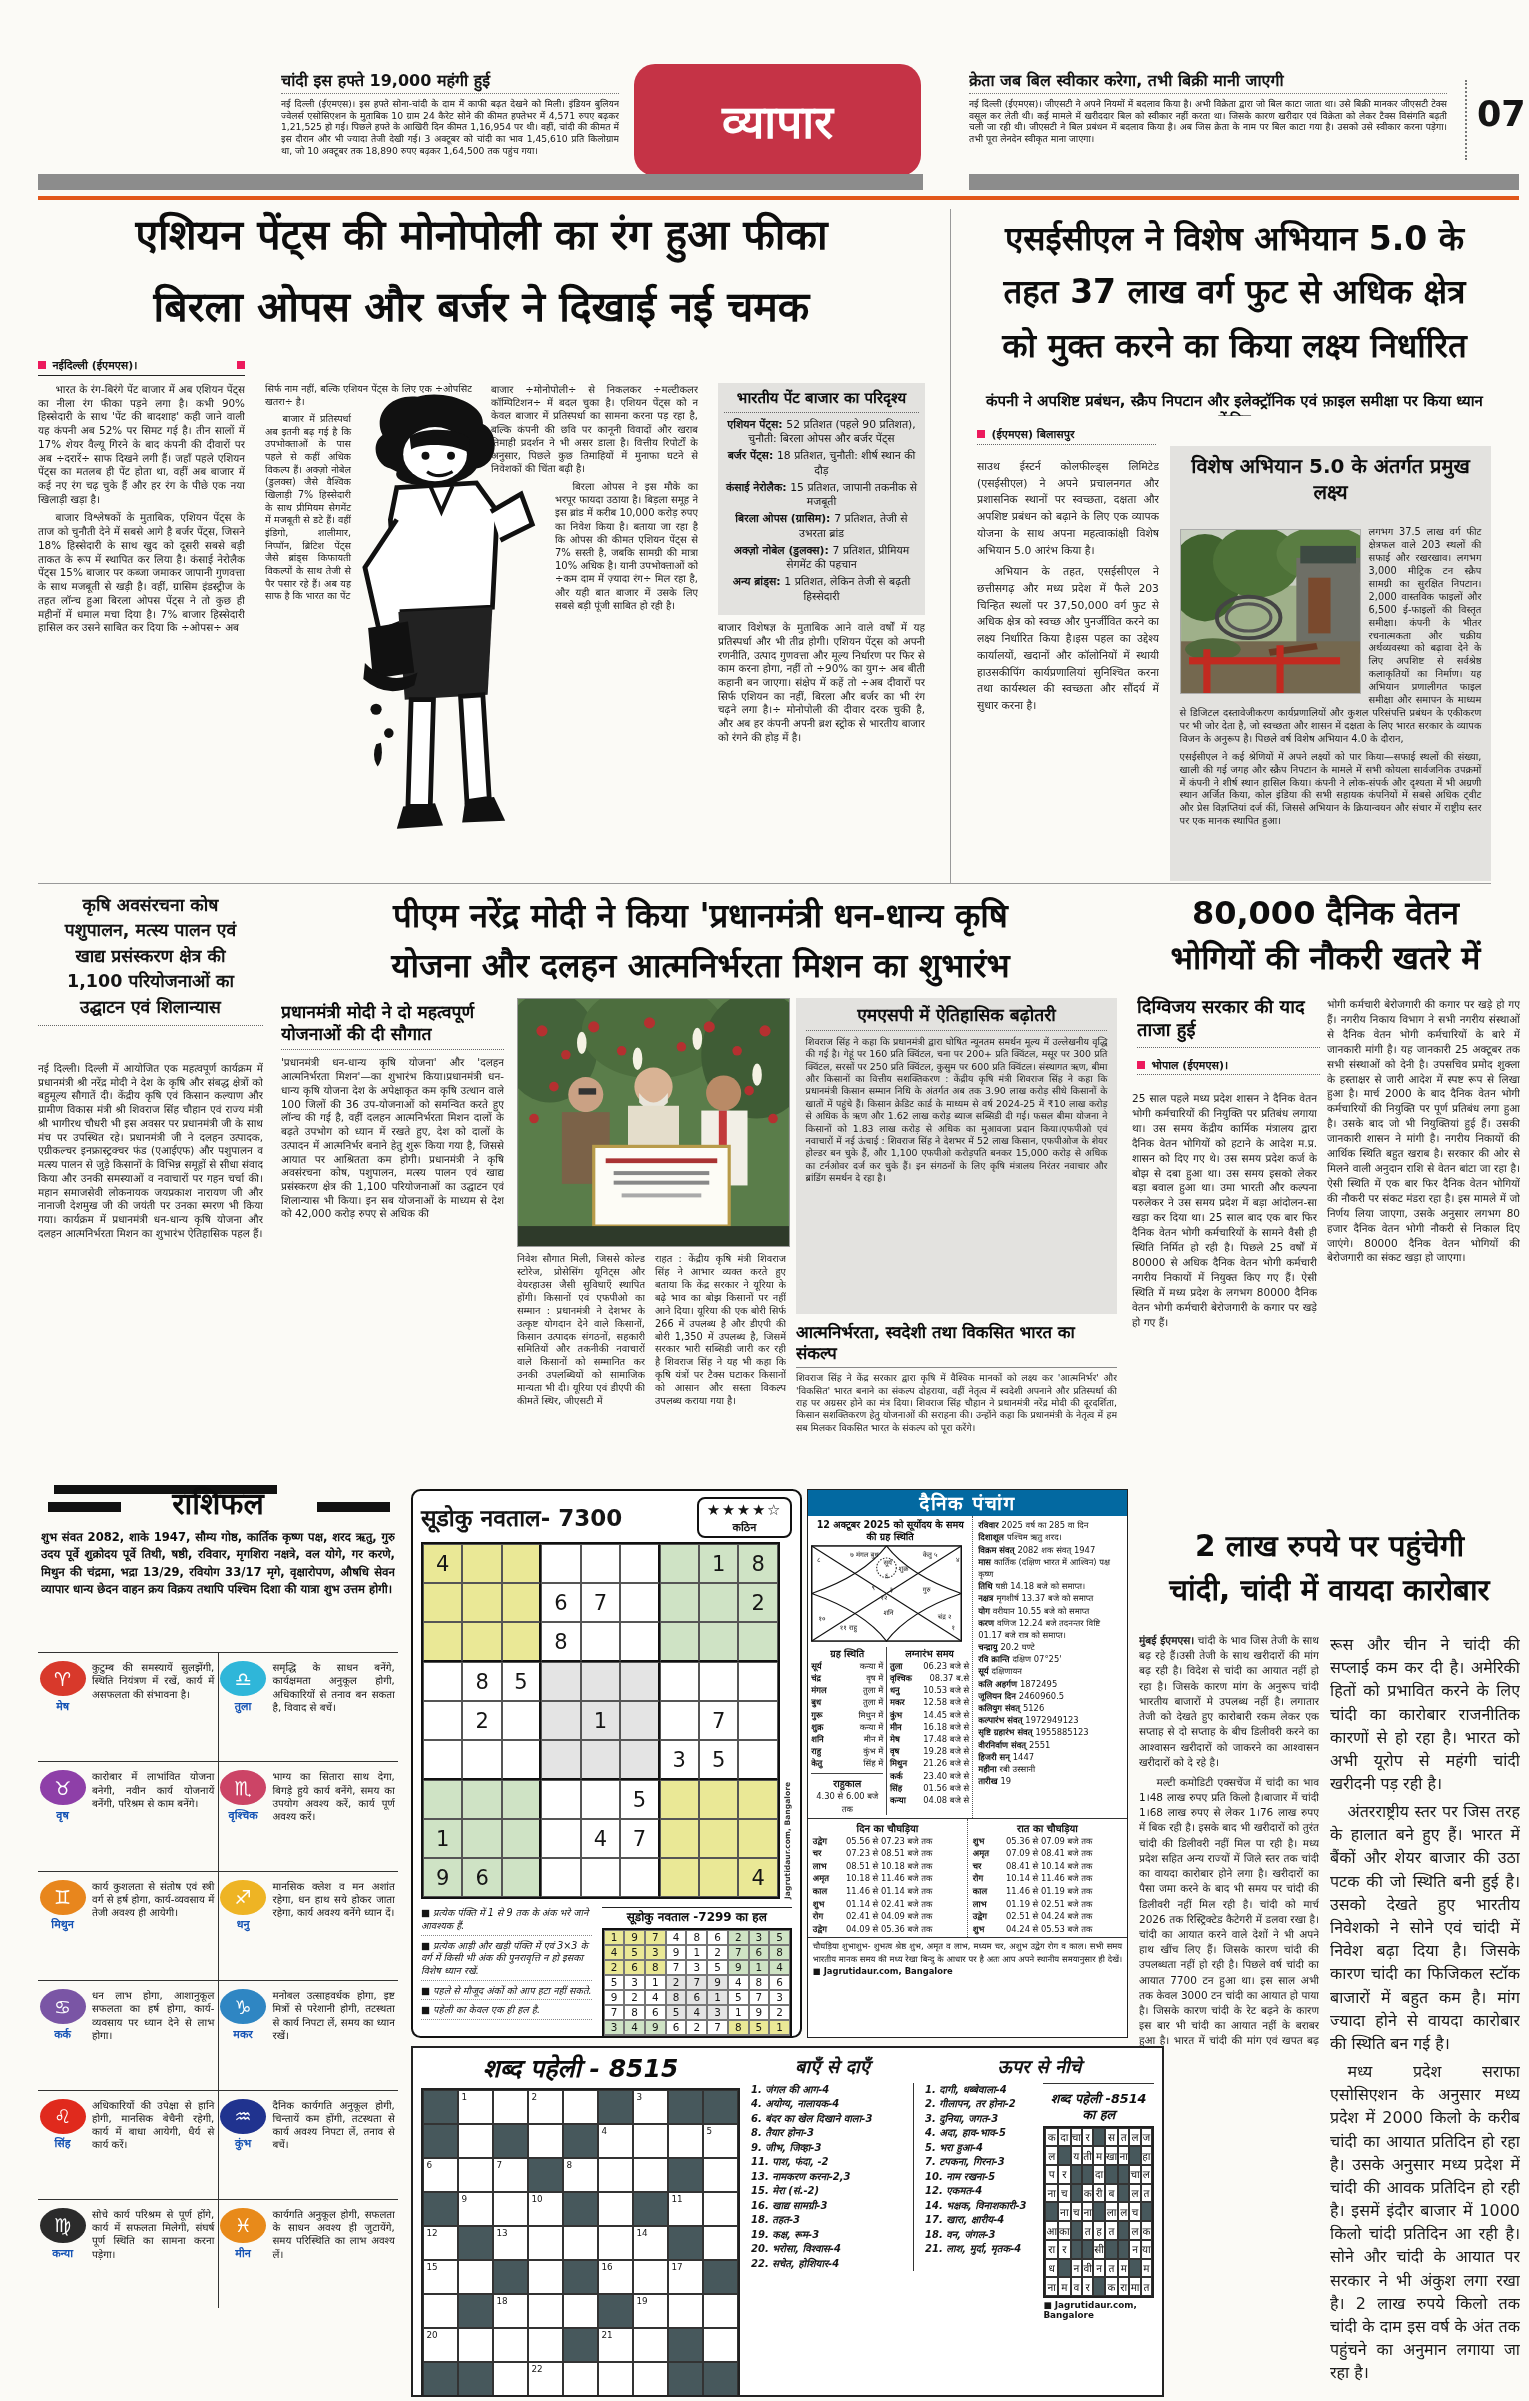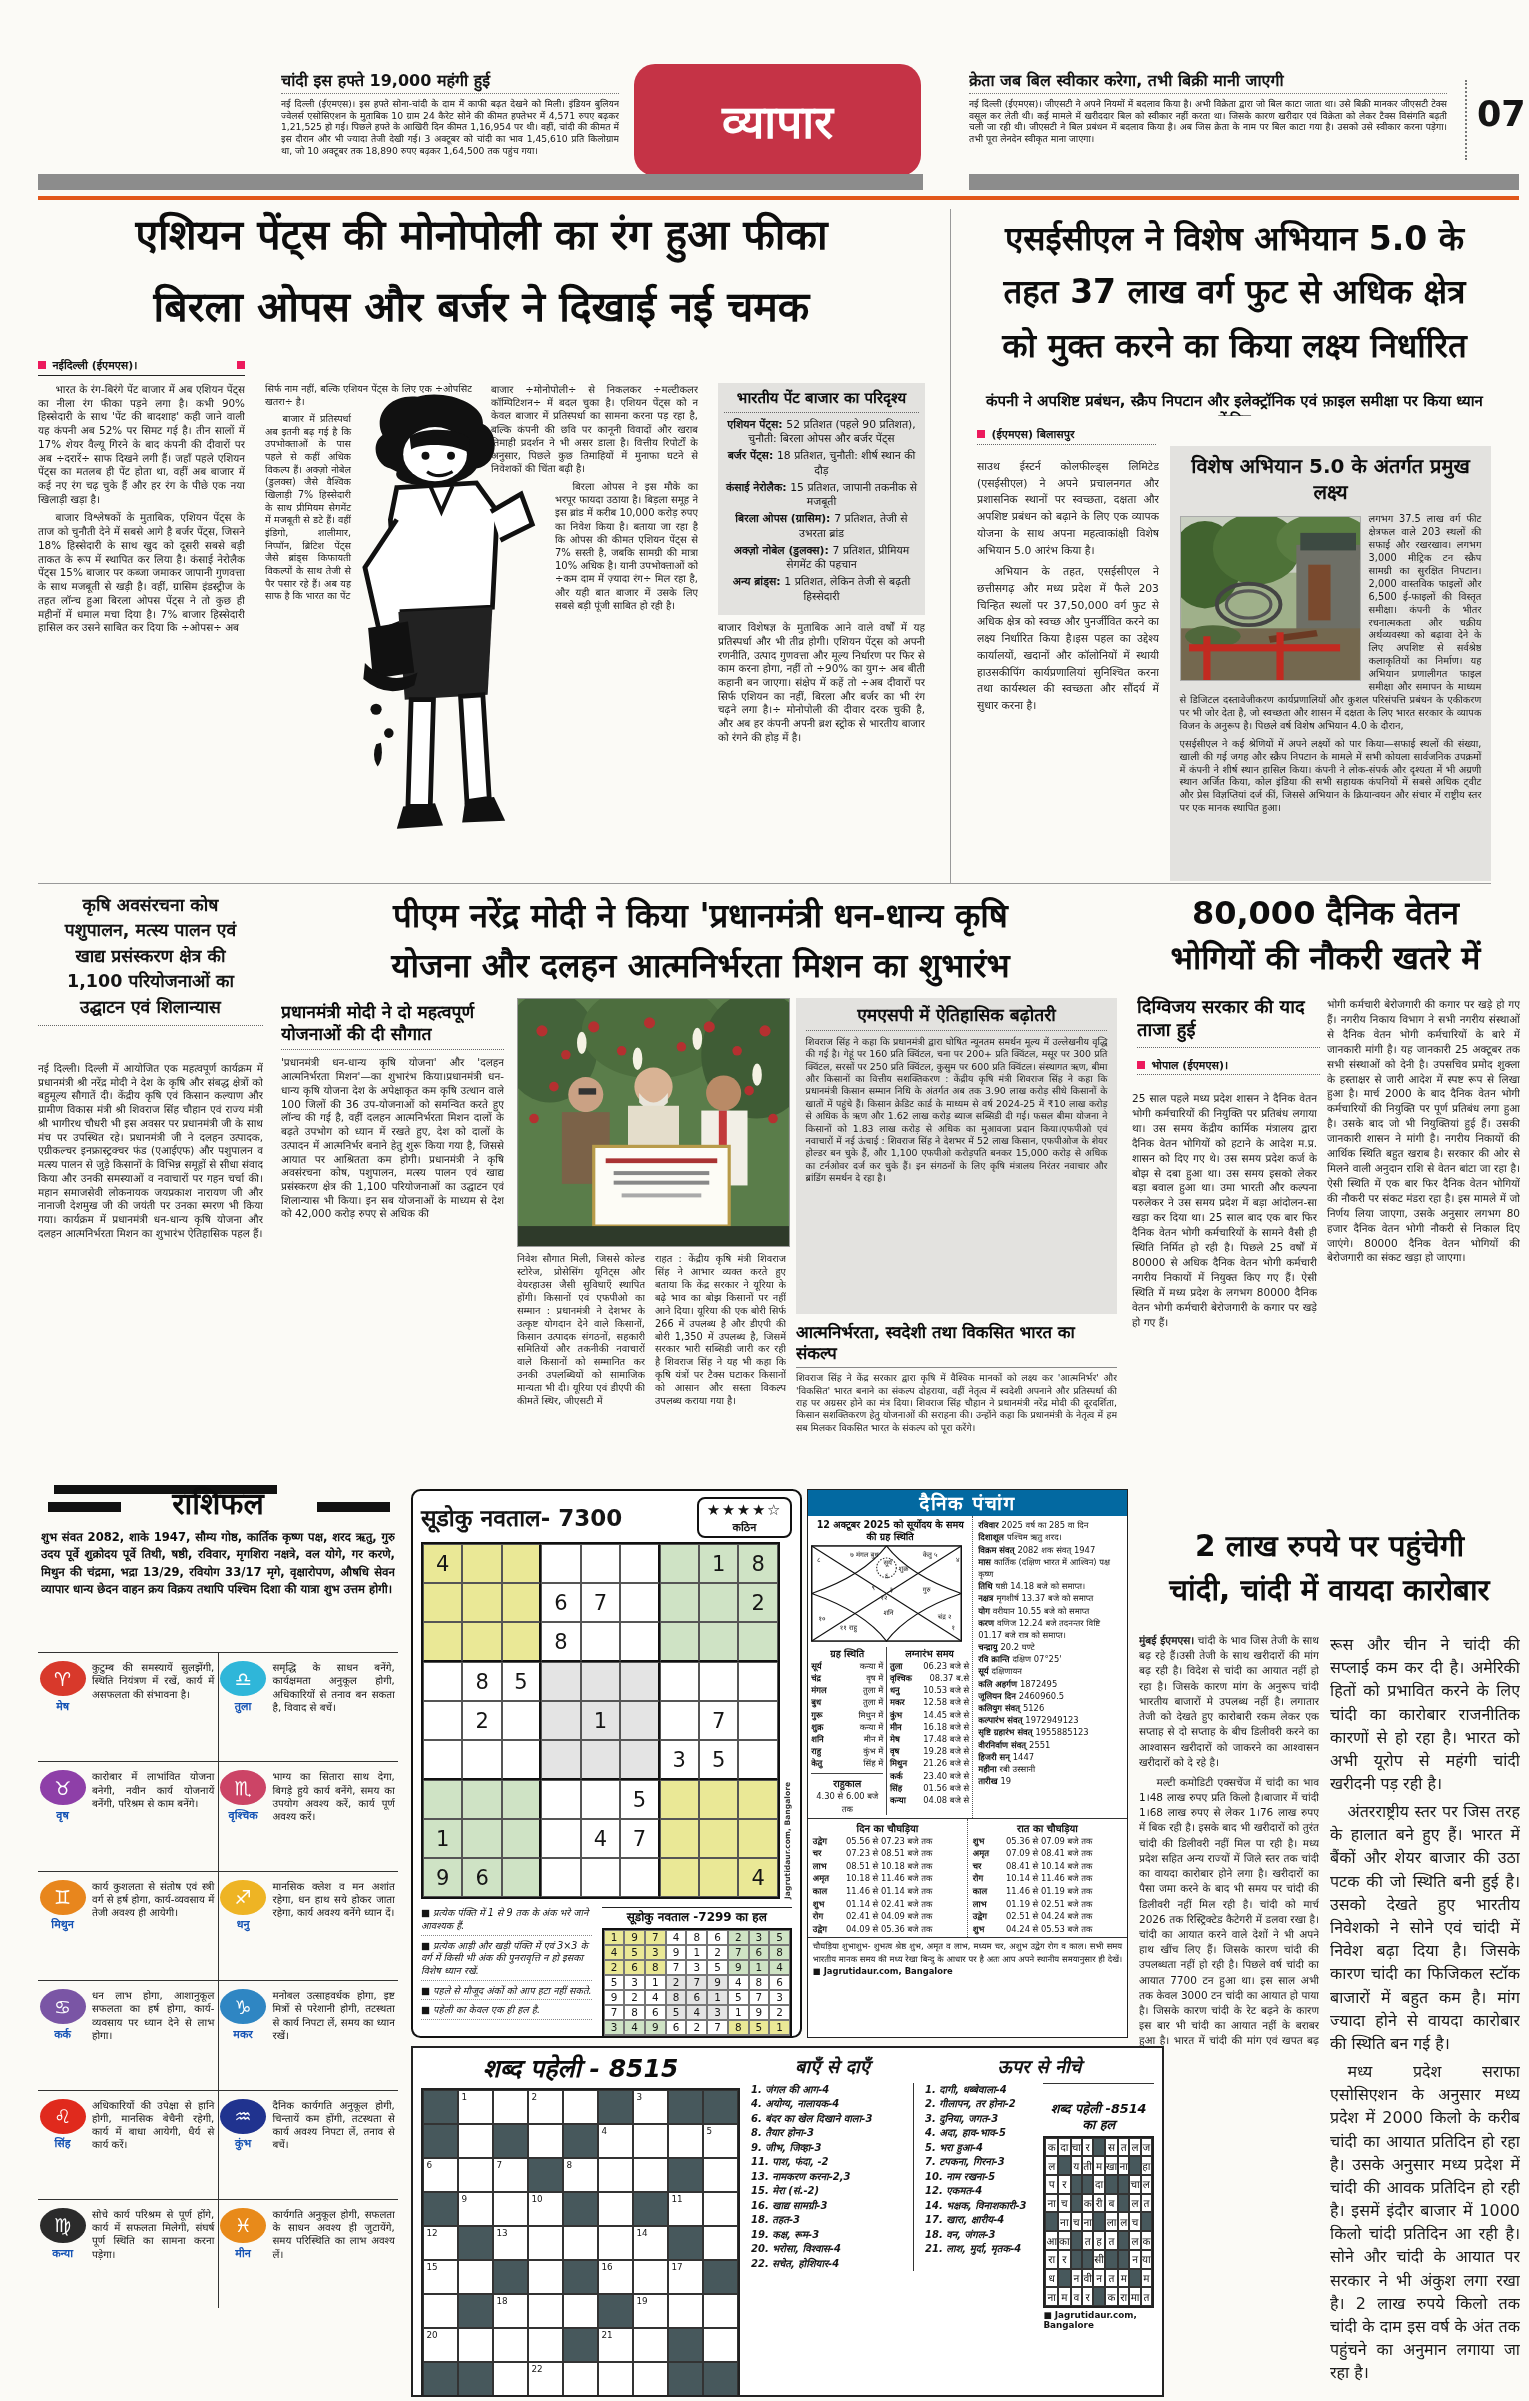--- a/index.html
+++ b/index.html
@@ -185,21 +185,21 @@
       </div>
     <div style="border-bottom:1.6px dotted #666;margin-top:3.2px;"></div>
   </div>
 
   <div class="abs bt j ov" style="left:977px;top:459px;width:182px;height:421px;font-size:10.8px;line-height:1.55;">
     <p class="noind">साउथ ईस्टर्न कोलफील्ड्स लिमिटेड (एसईसीएल) ने अपने प्रचालनगत और प्रशासनिक स्थानों पर स्वच्छता, दक्षता और अपशिष्ट प्रबंधन को बढ़ाने के लिए एक व्यापक योजना के साथ अपना महत्वाकांक्षी विशेष अभियान 5.0 आरंभ किया है।</p>
     <p>अभियान के तहत, एसईसीएल ने छत्तीसगढ़ और मध्य प्रदेश में फैले 203 चिन्हित स्थलों पर 37,50,000 वर्ग फुट से अधिक क्षेत्र को स्वच्छ और पुनर्जीवित करने का लक्ष्य निर्धारित किया है।इस पहल का उद्देश्य कार्यालयों, खदानों और कॉलोनियों में स्थायी हाउसकीपिंग कार्यप्रणालियां सुनिश्चित करना तथा कार्यस्थल की स्वच्छता और सौंदर्य में सुधार करना है।</p>
   </div>
 
   <div class="abs greybox ov" style="left:1170px;top:446px;width:321px;height:435px;padding:8px 9.6px;box-sizing:border-box;">
-    <div class="hd ctr" style="font-size:20px;margin-bottom:8px;">विशेष अभियान 5.0 के अंतर्गत प्रमुख लक्ष्य</div>
+    <div class="hd ctr" style="font-size:20px;margin-bottom:21px;">विशेष अभियान 5.0 के अंतर्गत प्रमुख लक्ष्य</div>
     <div class="bt j" style="font-size:9.8px;">
       <svg class="secl-photo" viewBox="0 0 225 205">
         <rect width="225" height="205" fill="#9fb08a"></rect>
         <rect x="0" y="0" width="225" height="70" fill="#c9cfc2"></rect>
         <ellipse cx="30" cy="60" rx="45" ry="55" fill="#41632f"></ellipse>
         <ellipse cx="95" cy="40" rx="55" ry="45" fill="#4e7238"></ellipse>
         <ellipse cx="180" cy="30" rx="60" ry="35" fill="#5a7d42"></ellipse>
         <rect x="145" y="35" width="80" height="120" fill="#6e6f66"></rect>
         <rect x="150" y="20" width="70" height="22" fill="#3d4a42"></rect>
         <rect x="160" y="60" width="28" height="70" fill="#7a4a2e"></rect>
@@ -1009,21 +1009,21 @@
               <div class="clue">5. भरा हुआ-4</div>
               <div class="clue">7. टपकना, गिरना-3</div>
               <div class="clue">10. नाम रखना-5</div>
               <div class="clue">12. एकमत-4</div>
               <div class="clue">14. भक्षक, विनाशकारी-3</div>
               <div class="clue">17. खारा, क्षारीय-4</div>
               <div class="clue">18. वन, जंगल-3</div>
               <div class="clue">21. लाश, मुर्दा, मृतक-4</div>
             </div>
           <div style="flex:1;align-self:flex-end;">
-            <div class="hd ctr" style="font-size:12.8px;font-style:italic;border-top:1.2px solid #333;padding-top:17px;">शब्द पहेली -8514 का हल</div>
+            <div class="hd ctr" style="font-size:12.8px;font-style:italic;border-top:1.2px solid #333;padding-top:7px;">शब्द पहेली -8514 का हल</div>
             <div class="cwgrid" style="margin-top:2.4px;">
                 <div class="cw-cell cw-sol" style="height: 16.7px;">क</div>
                 <div class="cw-cell cw-sol" style="height: 16.7px;">दा</div>
                 <div class="cw-cell cw-sol" style="height: 16.7px;">चा</div>
                 <div class="cw-cell cw-sol" style="height: 16.7px;">र</div>
                 <div class="cw-cell cw-sol cw-dark" style="height: 16.7px;"></div>
                 <div class="cw-cell cw-sol" style="height: 16.7px;">स</div>
                 <div class="cw-cell cw-sol" style="height: 16.7px;">त</div>
                 <div class="cw-cell cw-sol" style="height: 16.7px;">ल</div>
                 <div class="cw-cell cw-sol" style="height: 16.7px;">ज</div>

